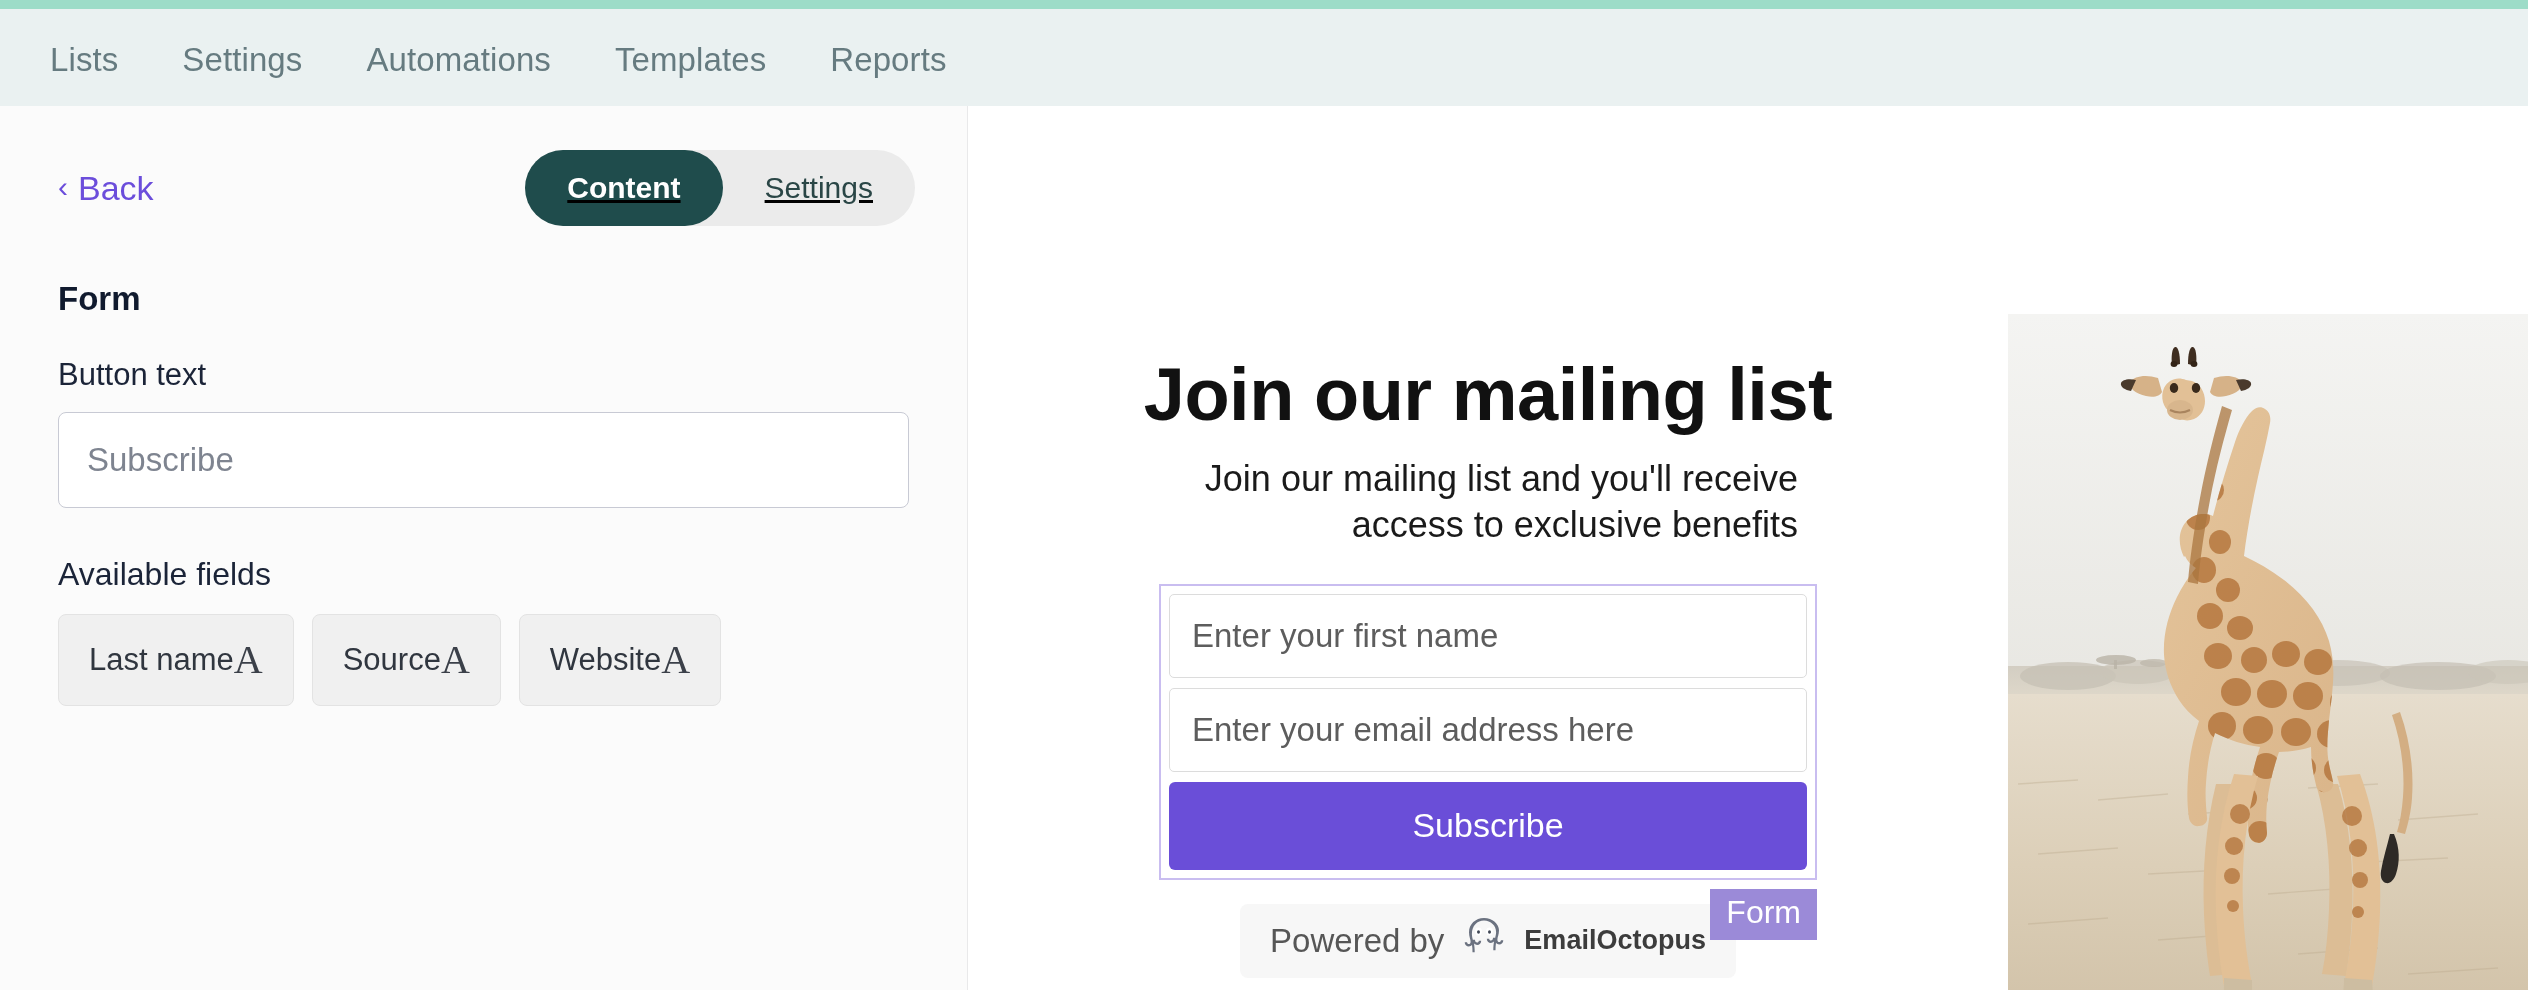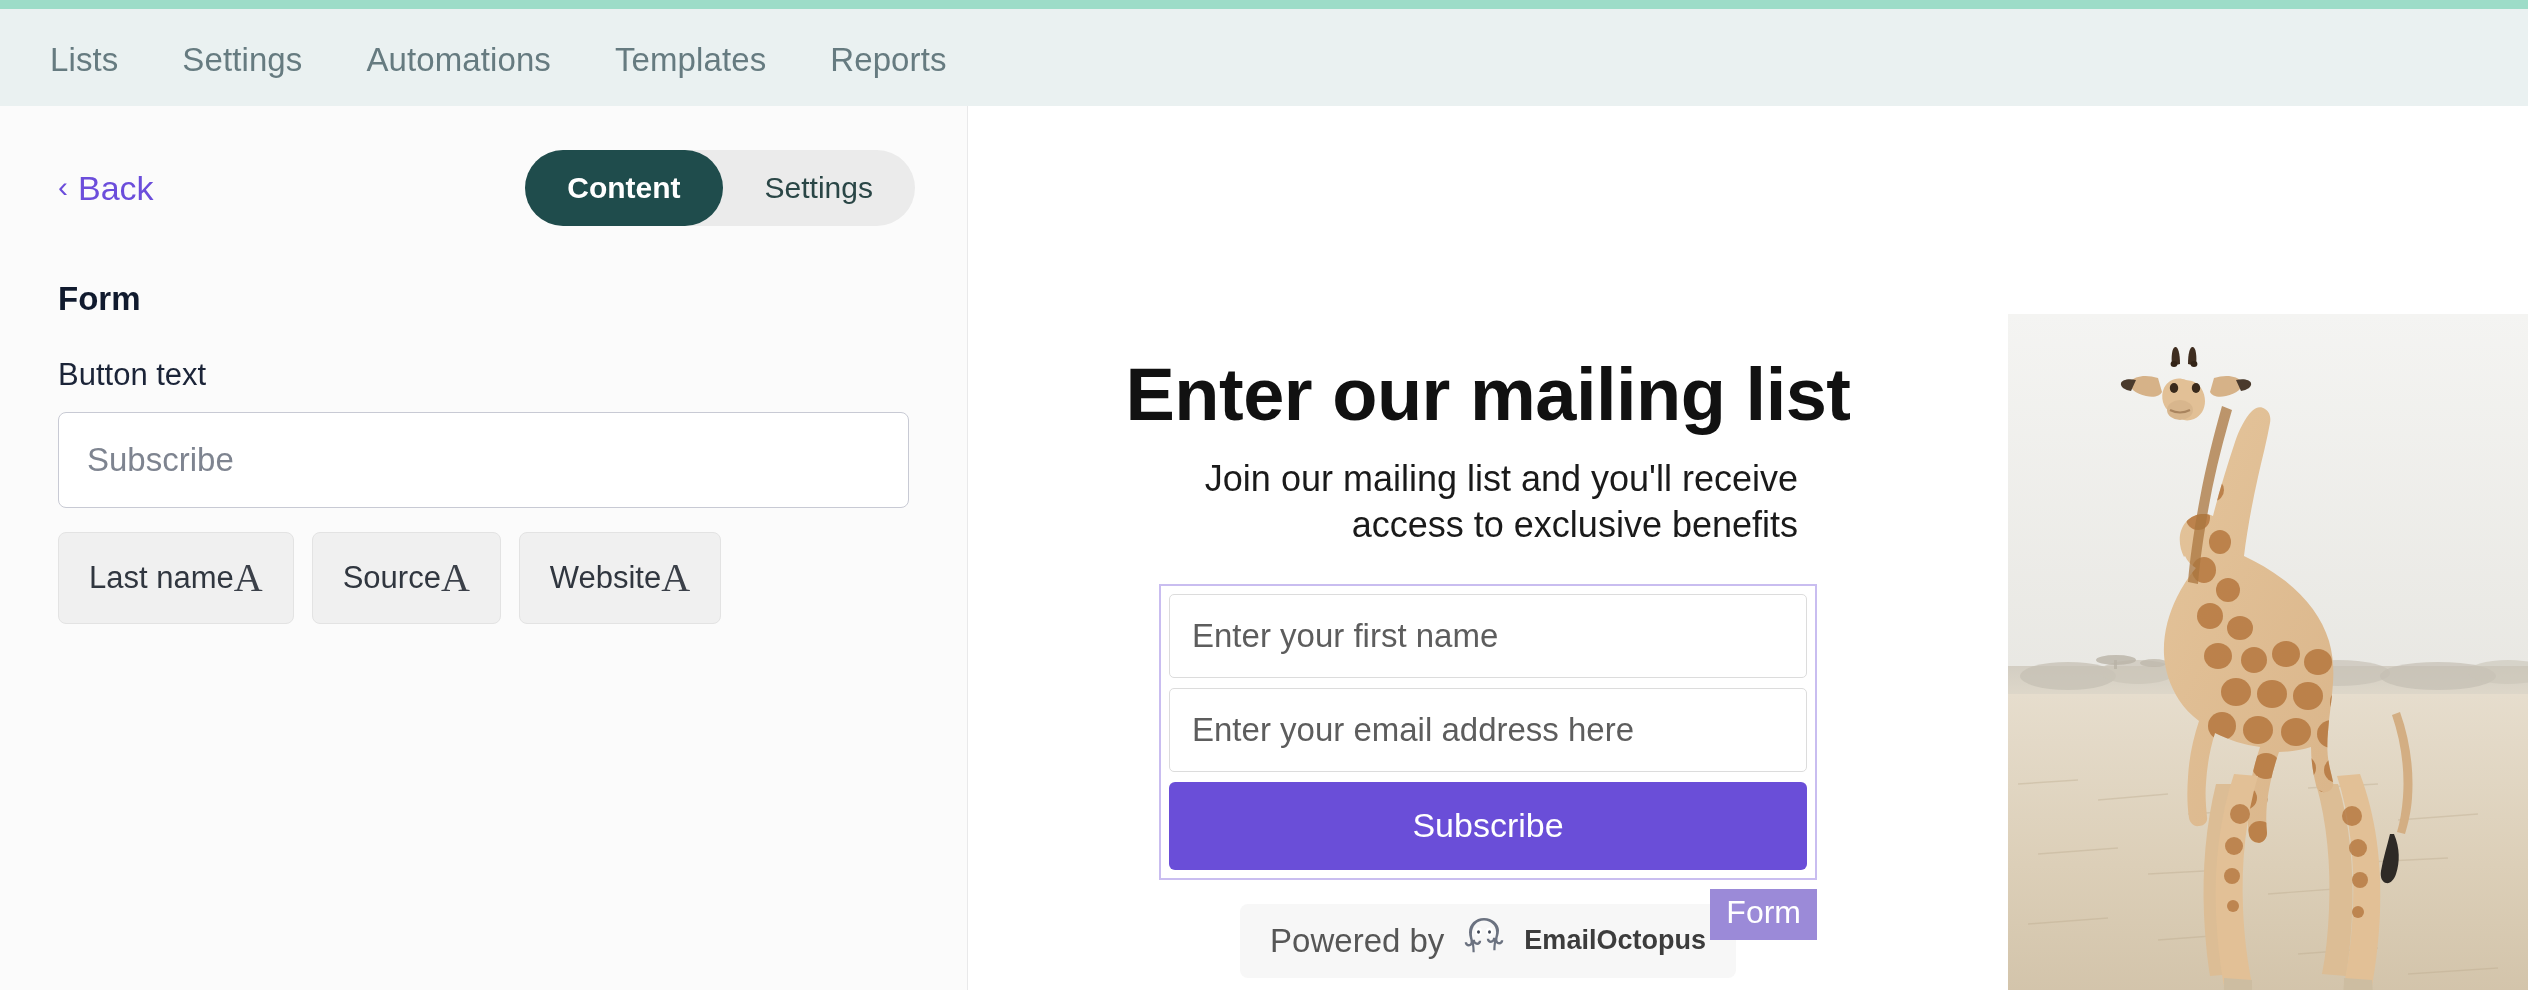--- a/index.html
+++ b/index.html
@@ -93,20 +93,21 @@
     transform: translateY(-1px);
   }
   .seg-toggle {
     display: inline-flex;
     background: #ebebeb;
     border-radius: 999px;
     padding: 0;
     height: 76px;
     align-items: center;
     margin-right: 16px;
+    text-decoration: underline;
   }
   .seg-btn {
     font-size: 30px;
     padding: 0 42px;
     height: 76px;
     display: inline-flex;
     align-items: center;
     justify-content: center;
     border-radius: 999px;
     color: #2a4646;
@@ -343,20 +344,21 @@
     </div>
 
     <div class="section-title">Form</div>
 
     <div class="field-label">Button text</div>
 
     <div class="text-input-wrap">
       <input class="text-input" type="text" placeholder="Subscribe" style="">
     </div>
 
+    <div class="avail-title">Available fields</div>
 
     <div class="field-list">
       <div class="field-row">
         <span class="field-row-label">Last name</span>
         <span class="field-type-icon">A</span>
       </div>
       <div class="field-row">
         <span class="field-row-label">Source</span>
         <span class="field-type-icon">A</span>
       </div>
@@ -364,21 +366,21 @@
         <span class="field-row-label">Website</span>
         <span class="field-type-icon">A</span>
       </div>
     </div>
   </div>
 
   <div class="preview">
     <div class="preview-inner">
 
       <div class="form-col">
-        <div class="headline">Enter our mailing list</div>
+        <div class="headline">Join our mailing list</div>
         <div class="subhead">Join our mailing list and you'll receive access to exclusive benefits</div>
 
         <div class="form-block">
           <div class="form-field">Enter your first name</div>
           <div class="form-field">Enter your email address here</div>
           <button class="subscribe-btn">Subscribe</button>
           <div class="form-badge">Form</div>
         </div>
 
         <div class="powered">

